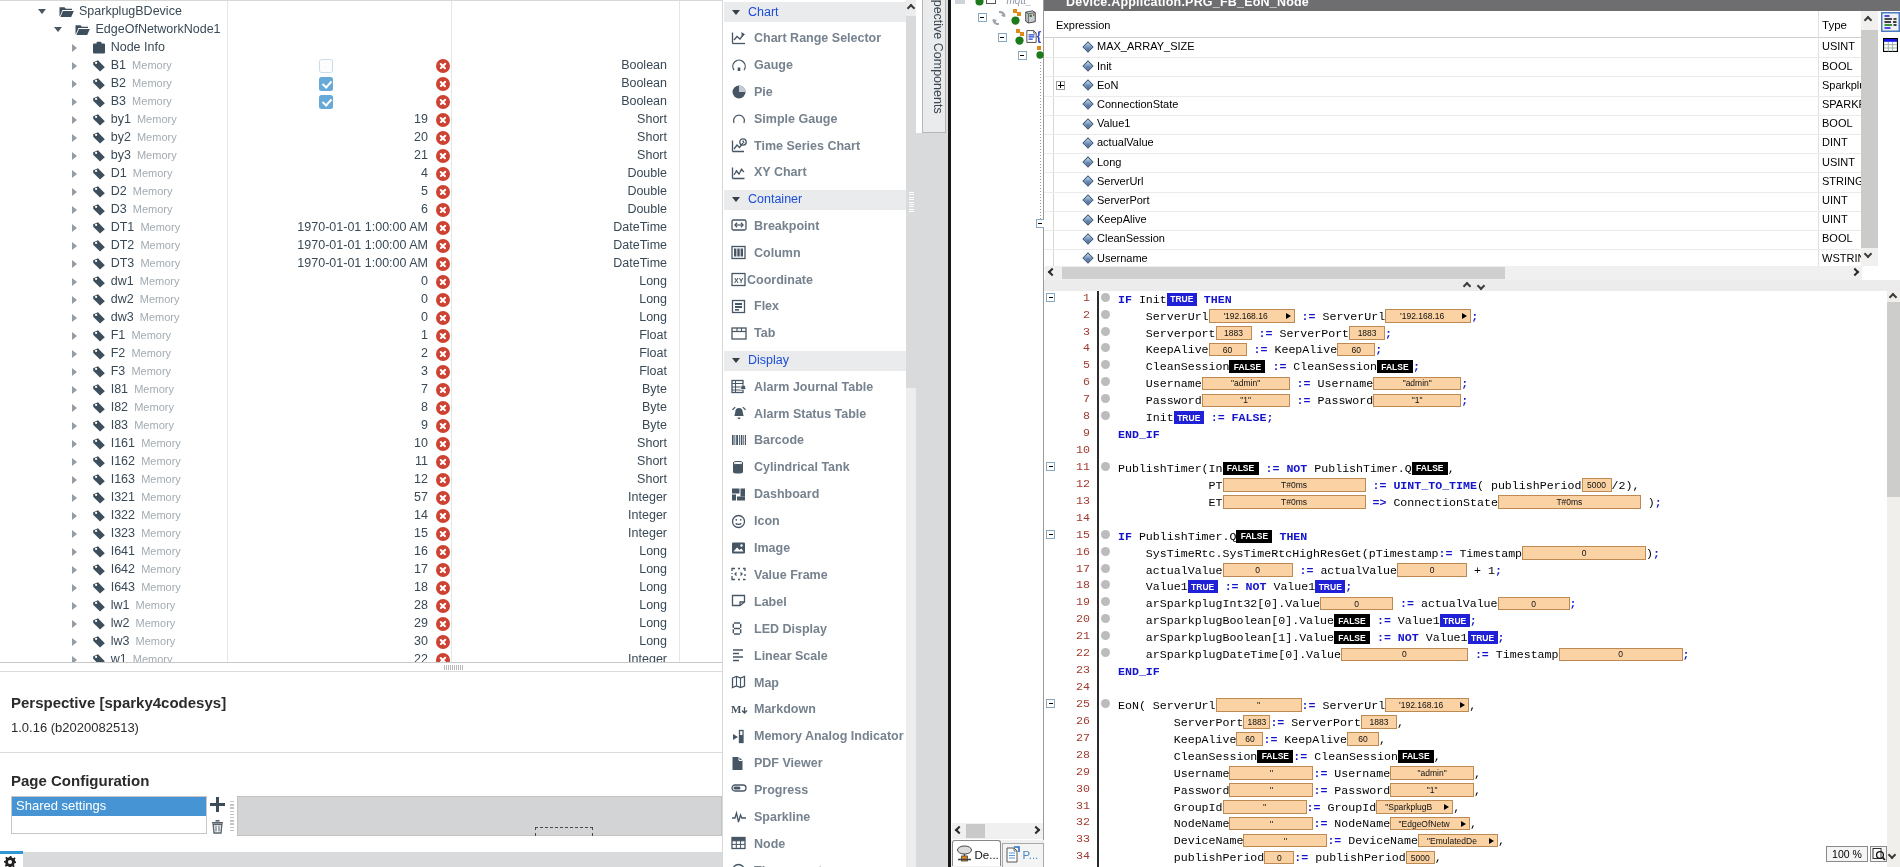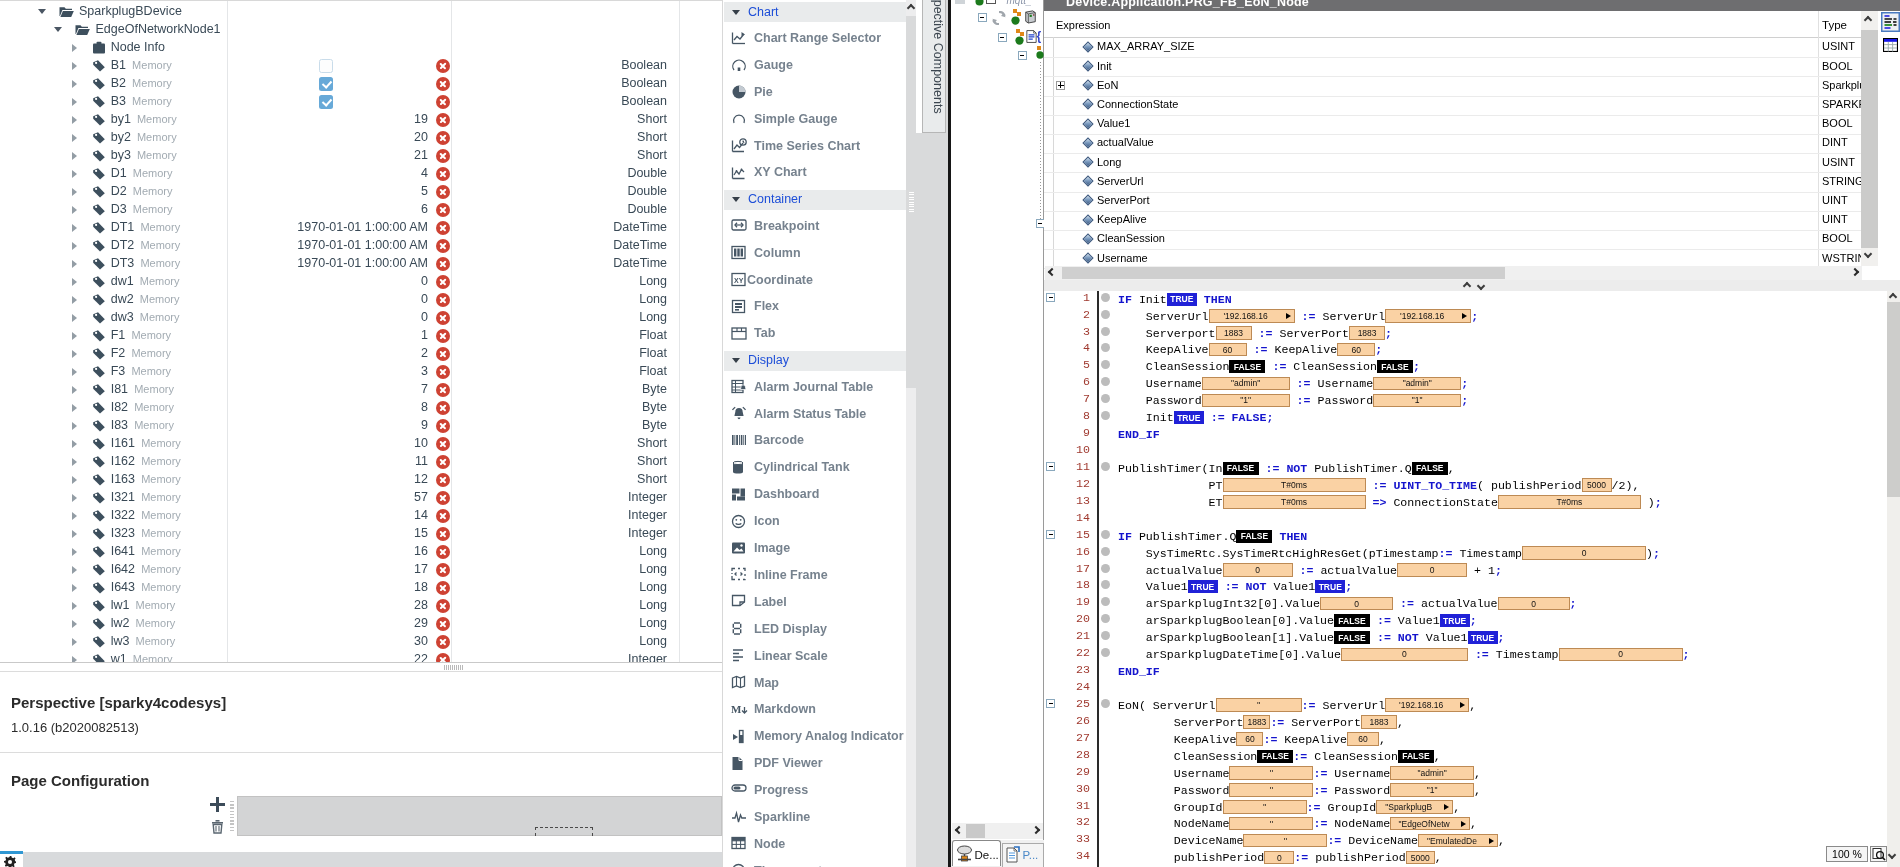--- a/index.html
+++ b/index.html
@@ -445,20 +445,23 @@
 <div class="xcirc" style="left:436px;top:652.0px"></div>
 <div class="abs tree-name" style="left:467px;top:651.0px;width:200px;text-align:right">Integer</div>
 </div>
 <div class="abs" style="left:0;top:661px;width:722px;height:1px;background:#c9c9c9"></div>
 <div class="abs" style="left:444px;top:664px;width:20px;height:5px;background:repeating-linear-gradient(90deg,#b9b9b9 0,#b9b9b9 1px,#fff 1px,#fff 2px)"></div>
 <div class="abs" style="left:0;top:670px;width:722px;height:1px;background:#dcdcdc"></div>
 <div class="abs" style="left:11px;top:693px;font-size:15px;font-weight:bold;color:#2b2b2b">Perspective [sparky4codesys]</div>
 <div class="abs" style="left:11px;top:719px;font-size:13px;color:#2b2b2b">1.0.16 (b2020082513)</div>
 <div class="abs" style="left:0;top:751px;width:722px;height:1px;background:#dcdcdc"></div>
 <div class="abs" style="left:11px;top:771px;font-size:15px;font-weight:bold;color:#2b2b2b">Page Configuration</div>
+<div class="abs" style="left:11px;top:795px;width:196px;height:38px;border:1px solid #c6c6c6;background:#fff">
+<div style="height:19px;background:#4694d4;color:#fff;font-size:13px;padding-left:4px;line-height:18px">Shared settings</div>
+</div>
 <div class="abs" style="left:210px;top:802px;width:15px;height:3.4px;background:#3c4b59"></div>
 <div class="abs" style="left:215.8px;top:796px;width:3.4px;height:15px;background:#3c4b59"></div>
 <svg class="abs" style="left:211px;top:818px" width="13" height="15" viewBox="0 0 13 15">
       <rect x="1" y="3" width="11" height="1.6" fill="#5a6670"></rect>
       <rect x="4.5" y="1" width="4" height="1.6" fill="#5a6670"></rect>
       <path d="M2.2 5.5 L10.8 5.5 L10 14 L3 14 Z" fill="none" stroke="#5a6670" stroke-width="1.4"></path>
       <line x1="5" y1="7" x2="5" y2="12.5" stroke="#5a6670" stroke-width="1.1"></line>
       <line x1="8" y1="7" x2="8" y2="12.5" stroke="#5a6670" stroke-width="1.1"></line>
     </svg>
 <div class="abs" style="left:230px;top:800px;width:4px;height:32px;background:repeating-linear-gradient(180deg,#c4c4c4 0,#c4c4c4 1.4px,#fff 1.4px,#fff 3.2px)"></div>
@@ -631,21 +634,21 @@
         <circle cx="10.5" cy="4.5" r="1.2" fill="#fff"></circle>
       </svg>
     </div>
 <div class="abs pal-t" style="left:31px;top:541.0px">Image</div>
 <div class="abs" style="left:8px;top:567.4px">
       <svg width="15" height="14" viewBox="0 0 15 14">
         <path d="M1 4 L1 1.5 L4 1.5 M7 1.5 L9 1.5 M12 1.5 L14 1.5 L14 4 M14 7 L14 9 M14 12 L14 12.5 L12 12.5 M9 12.5 L7 12.5 M4 12.5 L1 12.5 L1 9 M1 7 L1 6" stroke="#465664" fill="none" stroke-width="1.3"></path>
         <path d="M5.5 5.5 L4 7 L5.5 8.5 M9.5 5.5 L11 7 L9.5 8.5" stroke="#465664" fill="none" stroke-width="1.3"></path>
       </svg>
     </div>
-<div class="abs pal-t" style="left:31px;top:567.9px">Inline Frame</div>
+<div class="abs pal-t" style="left:31px;top:567.9px">Value Frame</div>
 <div class="abs" style="left:8px;top:594.3px">
       <svg width="15" height="13" viewBox="0 0 15 13">
         <path d="M1.5 1.5 L13.5 1.5 L13.5 8 L9 11.5 L1.5 11.5 Z" stroke="#465664" fill="none" stroke-width="1.3"></path>
         <path d="M13.5 8 L9 8 L9 11.5" stroke="#465664" fill="none" stroke-width="1.3"></path>
       </svg>
     </div>
 <div class="abs pal-t" style="left:31px;top:594.8px">Label</div>
 <div class="abs" style="left:8px;top:621.2px">
       <svg width="12" height="15" viewBox="0 0 12 15">
         <g stroke="#465664" stroke-width="1.4">

